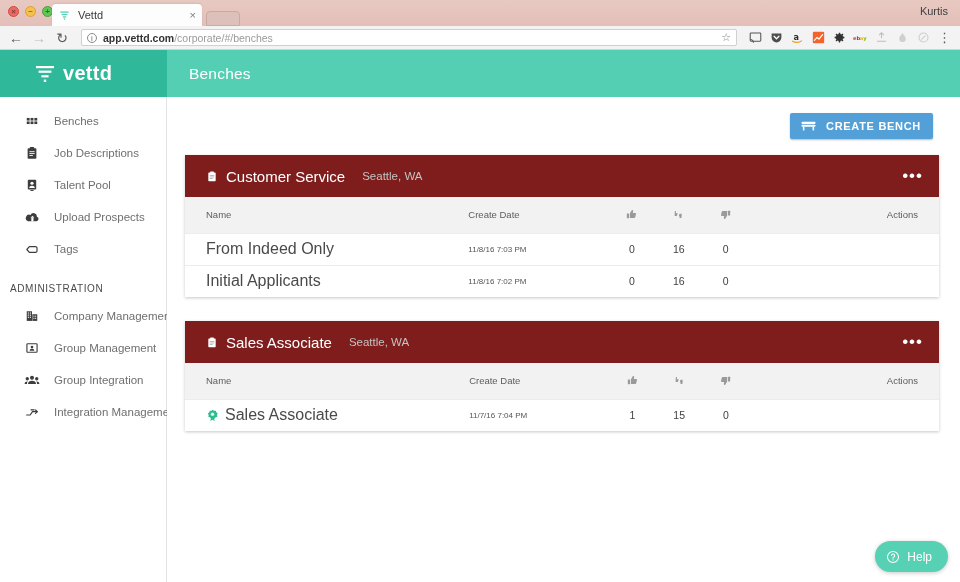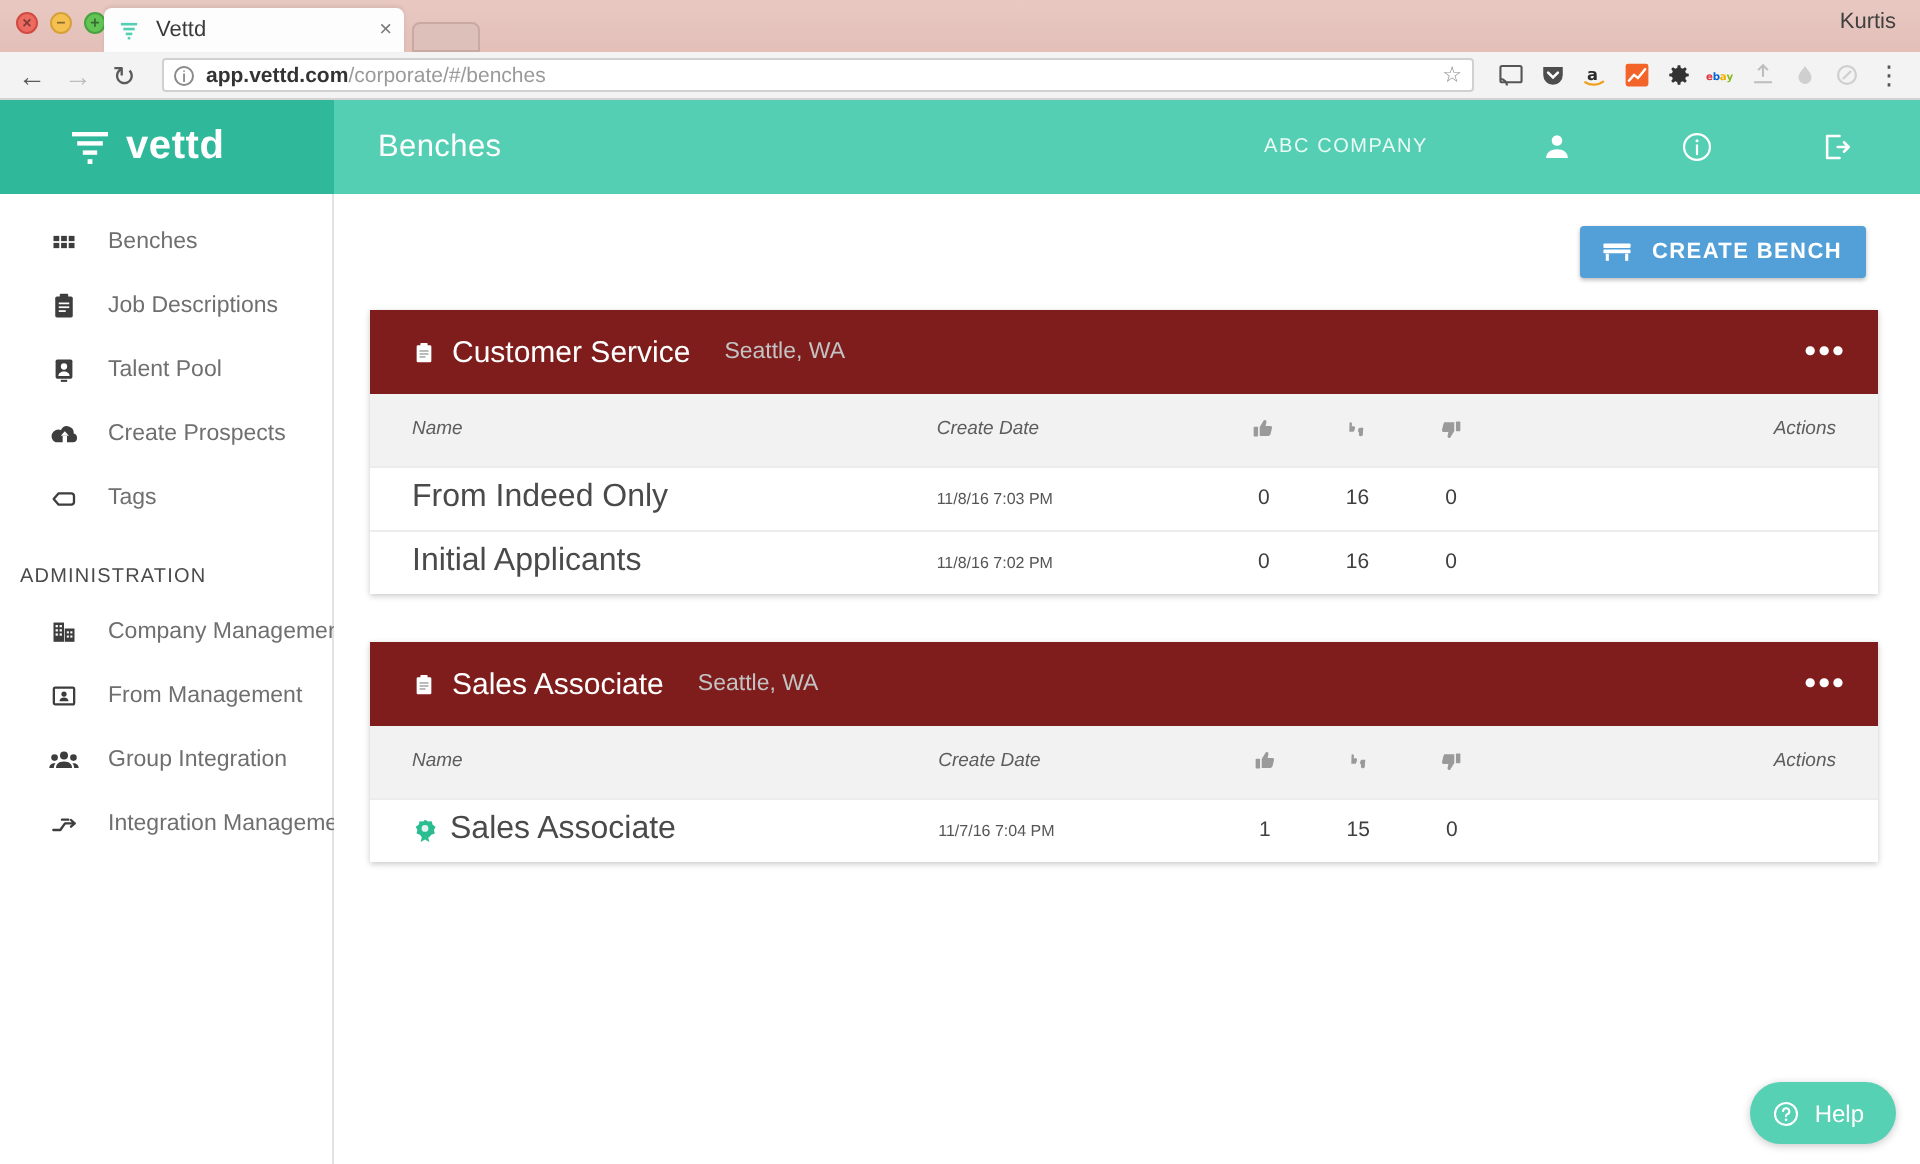--- a/index.html
+++ b/index.html
@@ -129,21 +129,21 @@
   .card-header {
     height: 42px; background: #7f1d1d; display: flex; align-items: center;
     padding: 0 16px 0 21px; color: #fff;
   }
   .card-icon { margin-right: 8px; display: flex; align-items: center; }
   .card-title { font-size: 15px; color: #fff; font-weight: normal; }
   .card-sub { font-size: 11.5px; color: #c3c3c3; margin-left: 17px; }
   .card-menu { margin-left: auto; color: #fff; font-size: 17px; letter-spacing: 1px; line-height: 8px; }
 
   table { width: 100%; border-collapse: collapse; }
-  thead tr { background: #f2f2f2; height: 36px; font-style: italic; }
+  thead tr { background: #f2f2f2; height: 36px; }
   th {
     font-size: 9.5px; color: #5d5d5d; font-weight: normal; text-align: left;
     padding: 0; vertical-align: middle;
   }
   th.c-name { padding-left: 21px; width: 300px; }
   th.c-date { width: 150px; }
   th.c-num { width: 50px; text-align: center; }
   th.c-gap { width: 150px; }
   th.c-act { text-align: right; padding-right: 21px; }
   tbody tr { height: 32px; border-top: 1px solid #ececec; }
@@ -278,42 +278,20 @@
             <rect x="2" y="2" width="18" height="2.2" fill="#fff"></rect>
             <rect x="4.6" y="6.6" width="12.8" height="2.2" fill="#fff"></rect>
             <rect x="7.4" y="11.2" width="7.2" height="2.2" fill="#fff"></rect>
             <rect x="9.8" y="15.6" width="2.4" height="2.4" fill="#fff"></rect>
           </svg>
         </span>
         <span class="brand-name">vettd</span>
       </div>
       <div class="appbar-title">Benches</div>
 
-      <div class="appbar-right">
-        <span class="company-name">ABC COMPANY</span>
-        <span class="appbar-icon">
-          <svg class="ico" width="17" height="17" viewBox="0 0 20 20" fill="#fff">
-            <circle cx="10" cy="6.2" r="3.1"></circle>
-            <path d="M3.6 16.4c0-3.3 2.9-5.1 6.4-5.1s6.4 1.8 6.4 5.1z"></path>
-          </svg>
-        </span>
-        <span class="appbar-icon" style="margin-left:30px;">
-          <svg class="ico" width="17" height="17" viewBox="0 0 20 20" fill="none" stroke="#fff" stroke-width="1.3">
-            <circle cx="10" cy="10" r="7.6"></circle>
-            <path d="M10 9v5.2" stroke-linecap="round"></path>
-            <circle cx="10" cy="6.3" r=".9" fill="#fff" stroke="none"></circle>
-          </svg>
-        </span>
-        <span class="appbar-icon" style="margin-left:30px;margin-right:22px;">
-          <svg class="ico" width="17" height="17" viewBox="0 0 20 20" fill="none" stroke="#fff" stroke-width="1.5">
-            <path d="M11.5 3.5H4.2v13h7.3" stroke-linecap="round" stroke-linejoin="round"></path>
-            <path d="M10.4 10h6.3M14.1 7.2L16.9 10l-2.8 2.8" stroke-linecap="round" stroke-linejoin="round"></path>
-          </svg>
-        </span>
-      </div>
     </div>
 
     <div class="sidebar">
 
       <div class="nav-item">
         <span class="nav-icon">
           <svg class="ico" width="14" height="14" viewBox="0 0 16 16" fill="#3d3d3d">
             <rect x="2" y="4.5" width="3.3" height="3"></rect>
               <rect x="6.35" y="4.5" width="3.3" height="3"></rect>
               <rect x="10.7" y="4.5" width="3.3" height="3"></rect>
@@ -351,21 +329,21 @@
       </div>
 
       <div class="nav-item">
         <span class="nav-icon">
           <svg class="ico" width="15" height="15" viewBox="0 0 18 16" fill="#3d3d3d">
             <path d="M14.2 7.1A4 4 0 0 0 6.6 5 3.2 3.2 0 0 0 3.4 12.4h10.4a2.7 2.7 0 0 0 .4-5.3z"></path>
             <rect x="7.6" y="8.6" width="2.6" height="4.2" fill="#fff"></rect>
             <path d="M8.9 5.8l2.4 2.6H6.5z" fill="#fff"></path>
           </svg>
         </span>
-        <span class="nav-label">Create Prospects</span>
+        <span class="nav-label">Upload Prospects</span>
       </div>
 
       <div class="nav-item">
         <span class="nav-icon">
           <svg class="ico" width="15" height="15" viewBox="0 0 18 16" fill="none" stroke="#3d3d3d" stroke-width="1.4">
             <path d="M2.2 8l3-3.4h7.6a1.6 1.6 0 0 1 1.6 1.6v3.6a1.6 1.6 0 0 1-1.6 1.6H5.2z" stroke-linejoin="round"></path>
           </svg>
         </span>
         <span class="nav-label">Tags</span>
       </div>
@@ -393,21 +371,21 @@
       </div>
 
       <div class="nav-item">
         <span class="nav-icon">
           <svg class="ico" width="14" height="14" viewBox="0 0 16 16" fill="none" stroke="#3d3d3d" stroke-width="1.3">
             <rect x="2.2" y="3.2" width="11.6" height="9.6" rx=".8"></rect>
             <circle cx="8" cy="6.9" r="1.5" fill="#3d3d3d" stroke="none"></circle>
             <path d="M5.4 11c0-1.5 1.2-2.2 2.6-2.2s2.6.7 2.6 2.2" fill="#3d3d3d" stroke="none"></path>
           </svg>
         </span>
-        <span class="nav-label">From Management</span>
+        <span class="nav-label">Group Management</span>
       </div>
 
       <div class="nav-item">
         <span class="nav-icon">
           <svg class="ico" width="16" height="14" viewBox="0 0 18 16" fill="#3d3d3d">
             <circle cx="9" cy="5.4" r="2.3"></circle>
               <circle cx="3.6" cy="6.6" r="1.9"></circle>
               <circle cx="14.4" cy="6.6" r="1.9"></circle>
             <path d="M4.4 12.6c0-2.6 2.2-3.7 4.6-3.7s4.6 1.1 4.6 3.7z"></path>
             <path d="M.6 12.6c0-1.9 1.3-2.8 3-2.8h.6c-.7.7-1 1.7-1 2.8z"></path>

